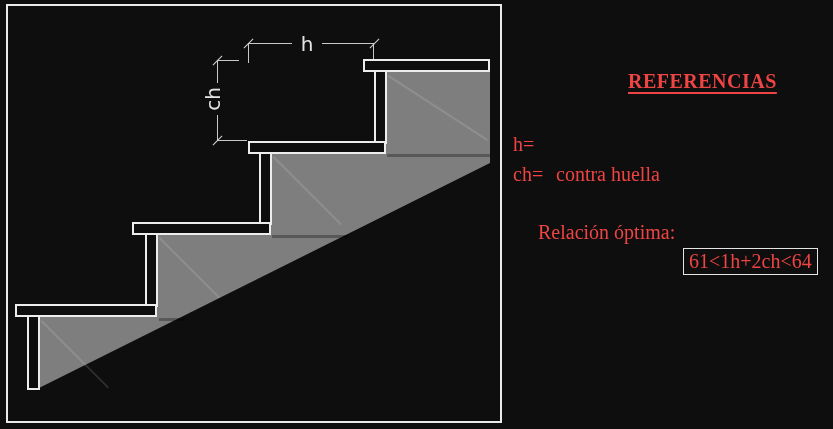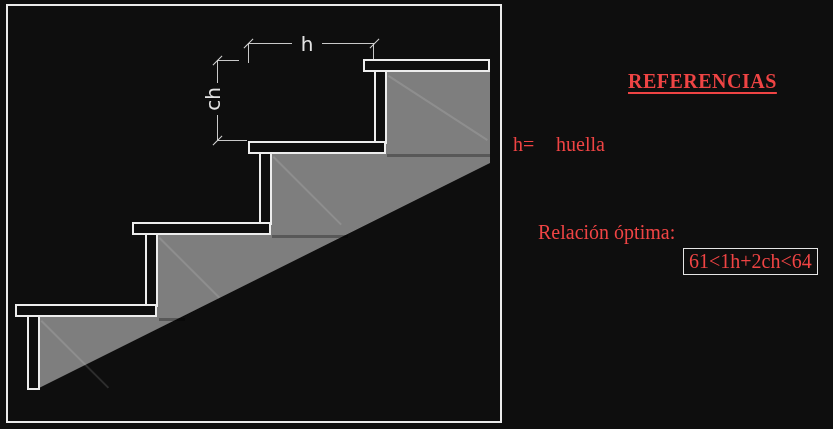--- a/index.html
+++ b/index.html
@@ -77,21 +77,24 @@
   <div class="abs dim" style="left:217px;top:140px;width:30px;height:1px;"></div>
   <div class="abs tick" style="left:211px;top:60px;"></div>
   <div class="abs tick" style="left:211px;top:140px;"></div>
   <div class="abs dimlabel" style="left:197px;top:86px;width:32px;height:26px;line-height:26px;transform:rotate(-90deg);">ch</div>
 
   <div id="panel-title" class="abs paneltext">REFERENCIAS</div>
 
   <div id="defs" class="abs paneltext">
     <div class="defrow">
       <span class="defterm">h=</span>
-      <span>huella</span>
+    </div>
+    <div class="defrow">
+      <span class="defterm">ch=</span>
+      <span>contra huella</span>
     </div>
   </div>
 
   <div id="relation" class="abs paneltext">Relación óptima:</div>
 
   <div id="formula-box" class="abs paneltext">61&lt;1h+2ch&lt;64</div>
 
 </div>
 
 </body></html>

